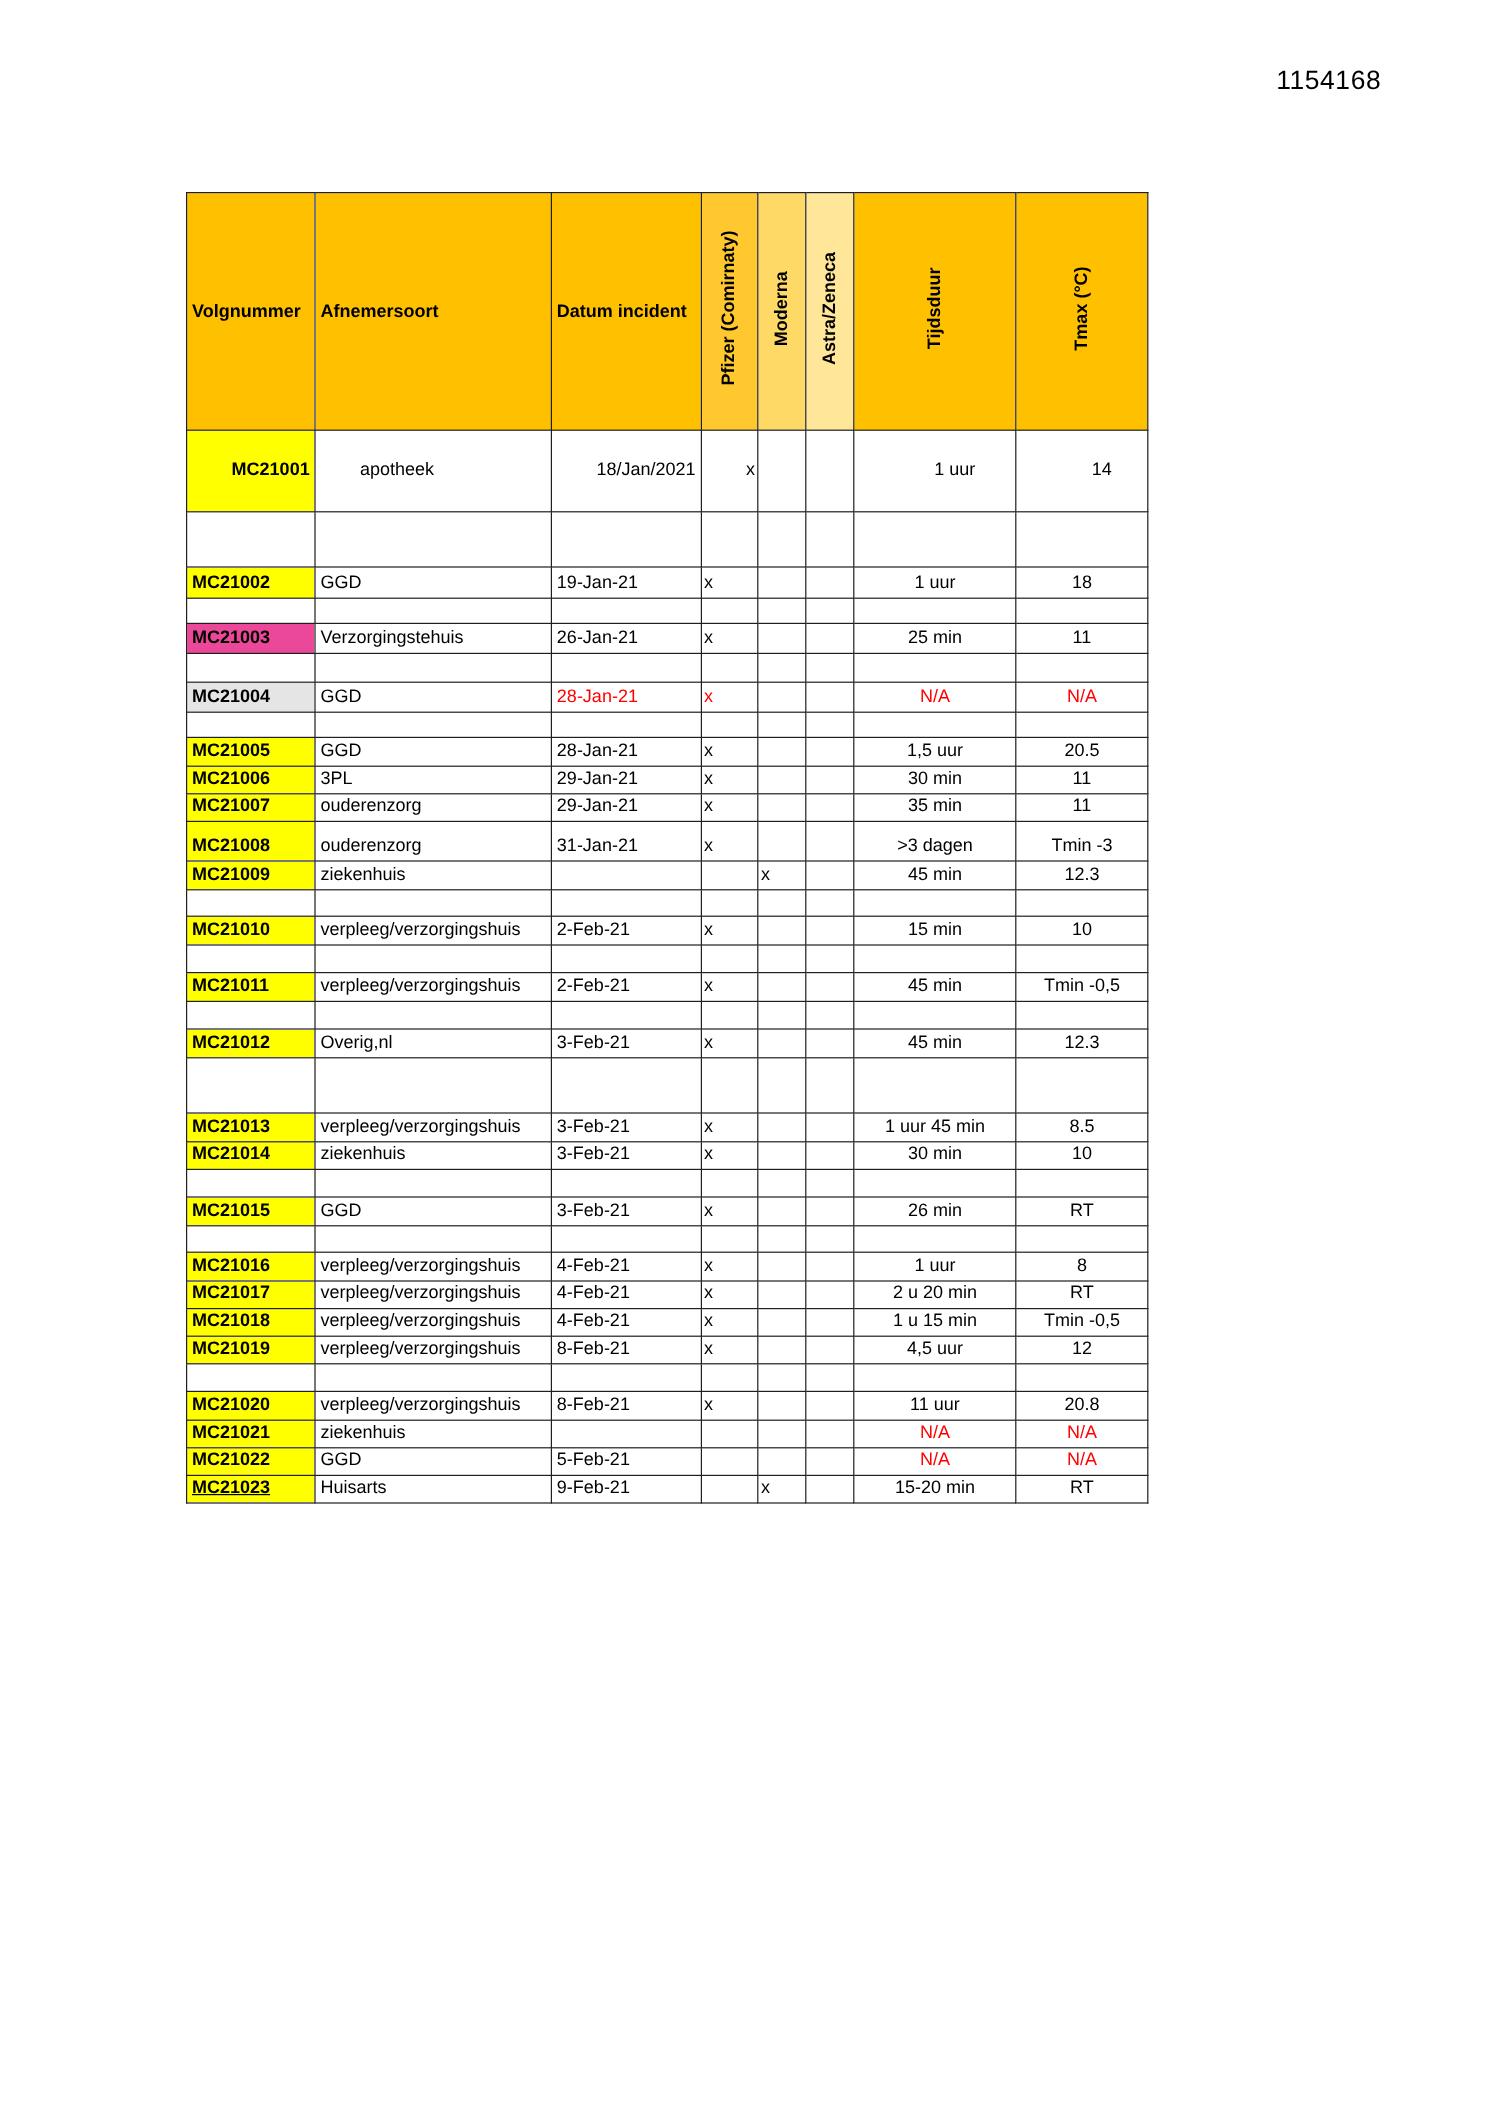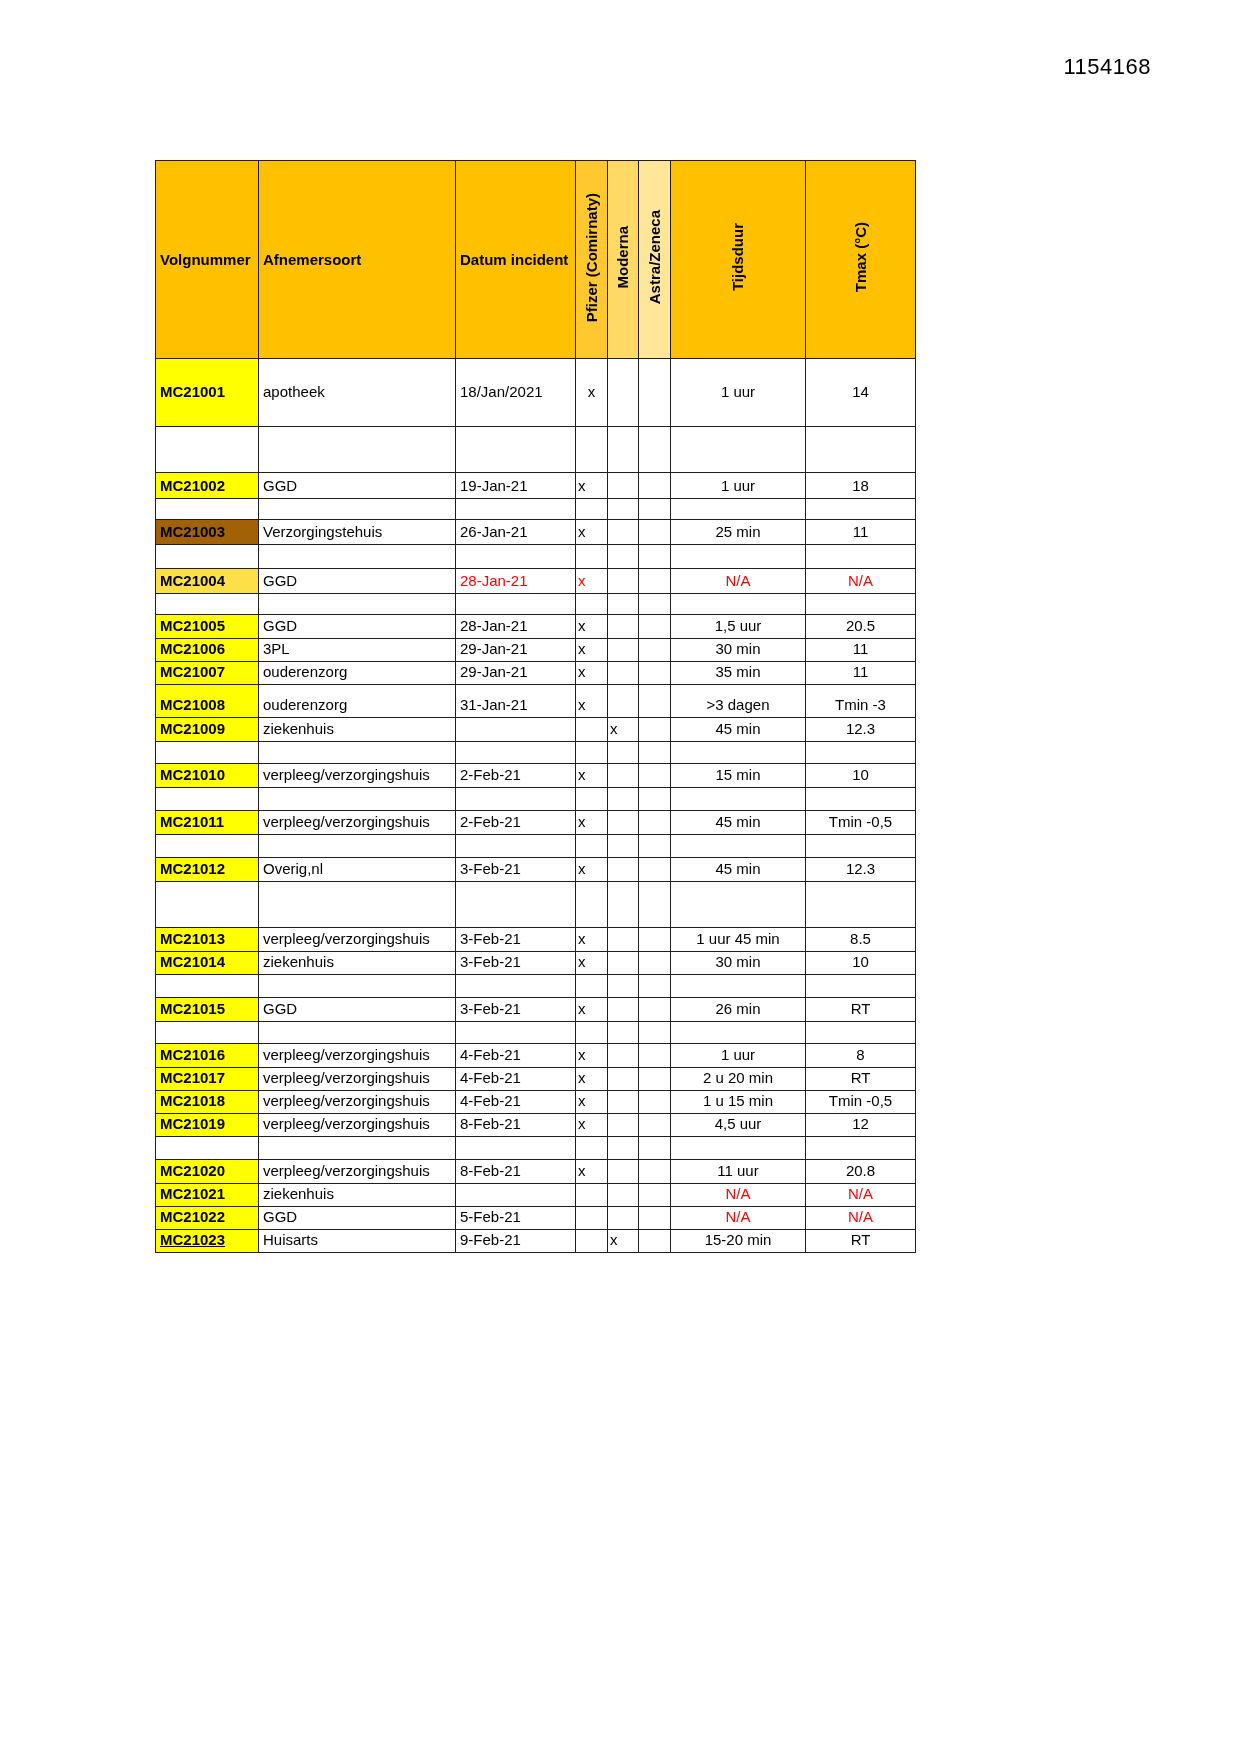--- a/index.html
+++ b/index.html
@@ -56,21 +56,21 @@
     white-space: nowrap;
   }
   td {
     vertical-align: bottom;
     padding: 1px 4px 3px 4px;
     background: #ffffff;
   }
   td.cell-volgnummer { font-weight: bold; }
   td.cell-tijdsduur, td.cell-tmax { text-align: center; }
   td.cell-pfizer, td.cell-moderna, td.cell-astrazeneca { padding: 1px 2px 3px 2px; }
-  tr.valign-middle td { vertical-align: middle; }
+  tr.valign-middle td { vertical-align: middle; padding-left: 37px; }
   tr.valign-middle td.cell-pfizer { text-align: center; }
 </style>
 </head>
 <body>
 
 <div class="page">
 
   <div class="doc-number">1154168</div>
 
   <table class="incident-table">
@@ -131,41 +131,41 @@
           <td></td>
           <td></td>
           <td></td>
           <td></td>
           <td></td>
           <td></td>
           <td></td>
           <td></td>
         </tr>
         <tr style="height: 25px;">
-          <td class="cell-volgnummer" style="background: #a16207;">MC21003</td>
+          <td class="cell-volgnummer" style="background: #ec4899;">MC21003</td>
           <td class="cell-afnemersoort">Verzorgingstehuis</td>
           <td class="cell-datum">26-Jan-21</td>
           <td class="cell-pfizer">x</td>
           <td class="cell-moderna"></td>
           <td class="cell-astrazeneca"></td>
           <td class="cell-tijdsduur">25 min</td>
           <td class="cell-tmax">11</td>
         </tr>
         <tr style="height: 24px;">
           <td></td>
           <td></td>
           <td></td>
           <td></td>
           <td></td>
           <td></td>
           <td></td>
           <td></td>
         </tr>
         <tr style="height: 25px;">
-          <td class="cell-volgnummer" style="background: #fde047;">MC21004</td>
+          <td class="cell-volgnummer" style="background: #e5e5e5;">MC21004</td>
           <td class="cell-afnemersoort">GGD</td>
           <td class="cell-datum" style="color: rgb(255, 0, 0);">28-Jan-21</td>
           <td class="cell-pfizer" style="color: rgb(255, 0, 0);">x</td>
           <td class="cell-moderna"></td>
           <td class="cell-astrazeneca"></td>
           <td class="cell-tijdsduur" style="color: rgb(255, 0, 0);">N/A</td>
           <td class="cell-tmax" style="color: rgb(255, 0, 0);">N/A</td>
         </tr>
         <tr style="height: 21px;">
           <td></td>

